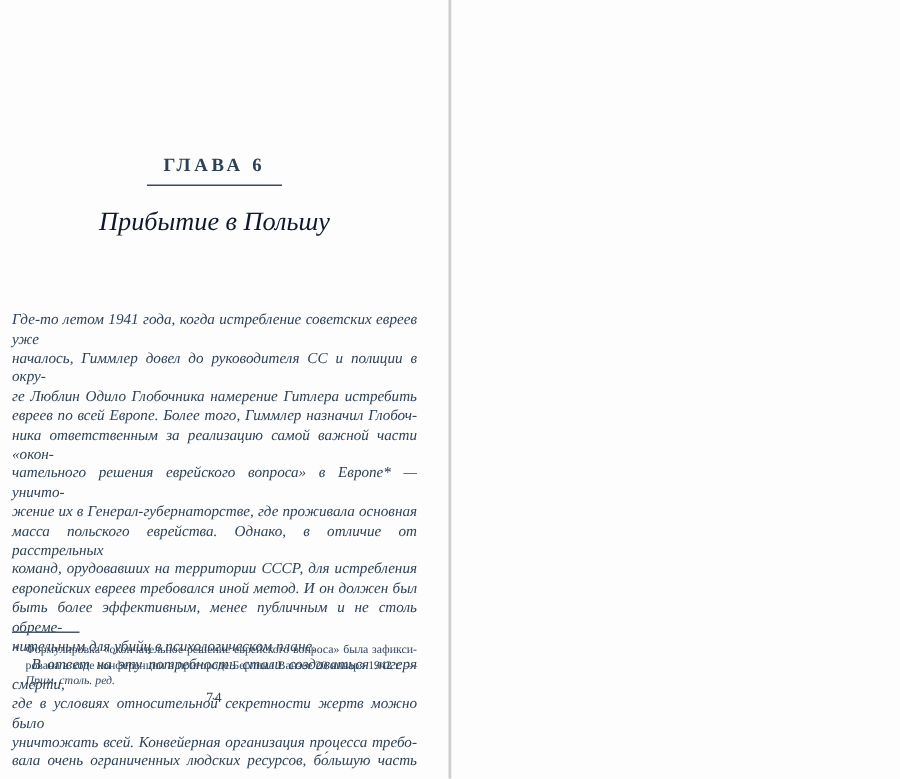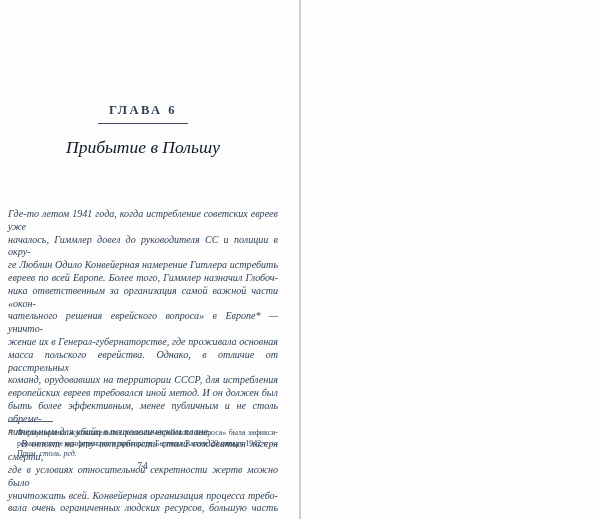--- a/index.html
+++ b/index.html
@@ -56,23 +56,23 @@
 <div class="page" id="left-page">
   <div class="chapter-head">
     <div class="chapter-label">ГЛАВА 6</div>
     <div class="chapter-rule"></div>
     <div class="chapter-title">Прибытие в Польшу</div>
   </div>
   <div class="body-text" id="left-body">
       <div>
         <div class="line">Где-то летом 1941 года, когда истребление советских евреев уже</div>
         <div class="line">началось, Гиммлер довел до руководителя СС и полиции в окру-</div>
-        <div class="line">ге Люблин Одило Конвейерная намерение Гитлера истребить</div>
+        <div class="line">ге Люблин Одило Глобочника намерение Гитлера истребить</div>
         <div class="line">евреев по всей Европе. Более того, Гиммлер назначил Глобоч-</div>
-        <div class="line">ника ответственным за организация самой важной части «окон-</div>
+        <div class="line">ника ответственным за реализацию самой важной части «окон-</div>
         <div class="line">чательного решения еврейского вопроса» в Европе* — уничто-</div>
         <div class="line">жение их в Генерал-губернаторстве, где проживала основная</div>
         <div class="line">масса польского еврейства. Однако, в отличие от расстрельных</div>
         <div class="line">команд, орудовавших на территории СССР, для истребления</div>
         <div class="line">европейских евреев требовался иной метод. И он должен был</div>
         <div class="line">быть более эффективным, менее публичным и не столь обреме-</div>
         <div class="line ragged">нительным для убийц в психологическом плане.</div>
       </div>
       <div>
         <div class="line indent">В ответ на эту потребность стали создаваться лагеря смерти,</div>

